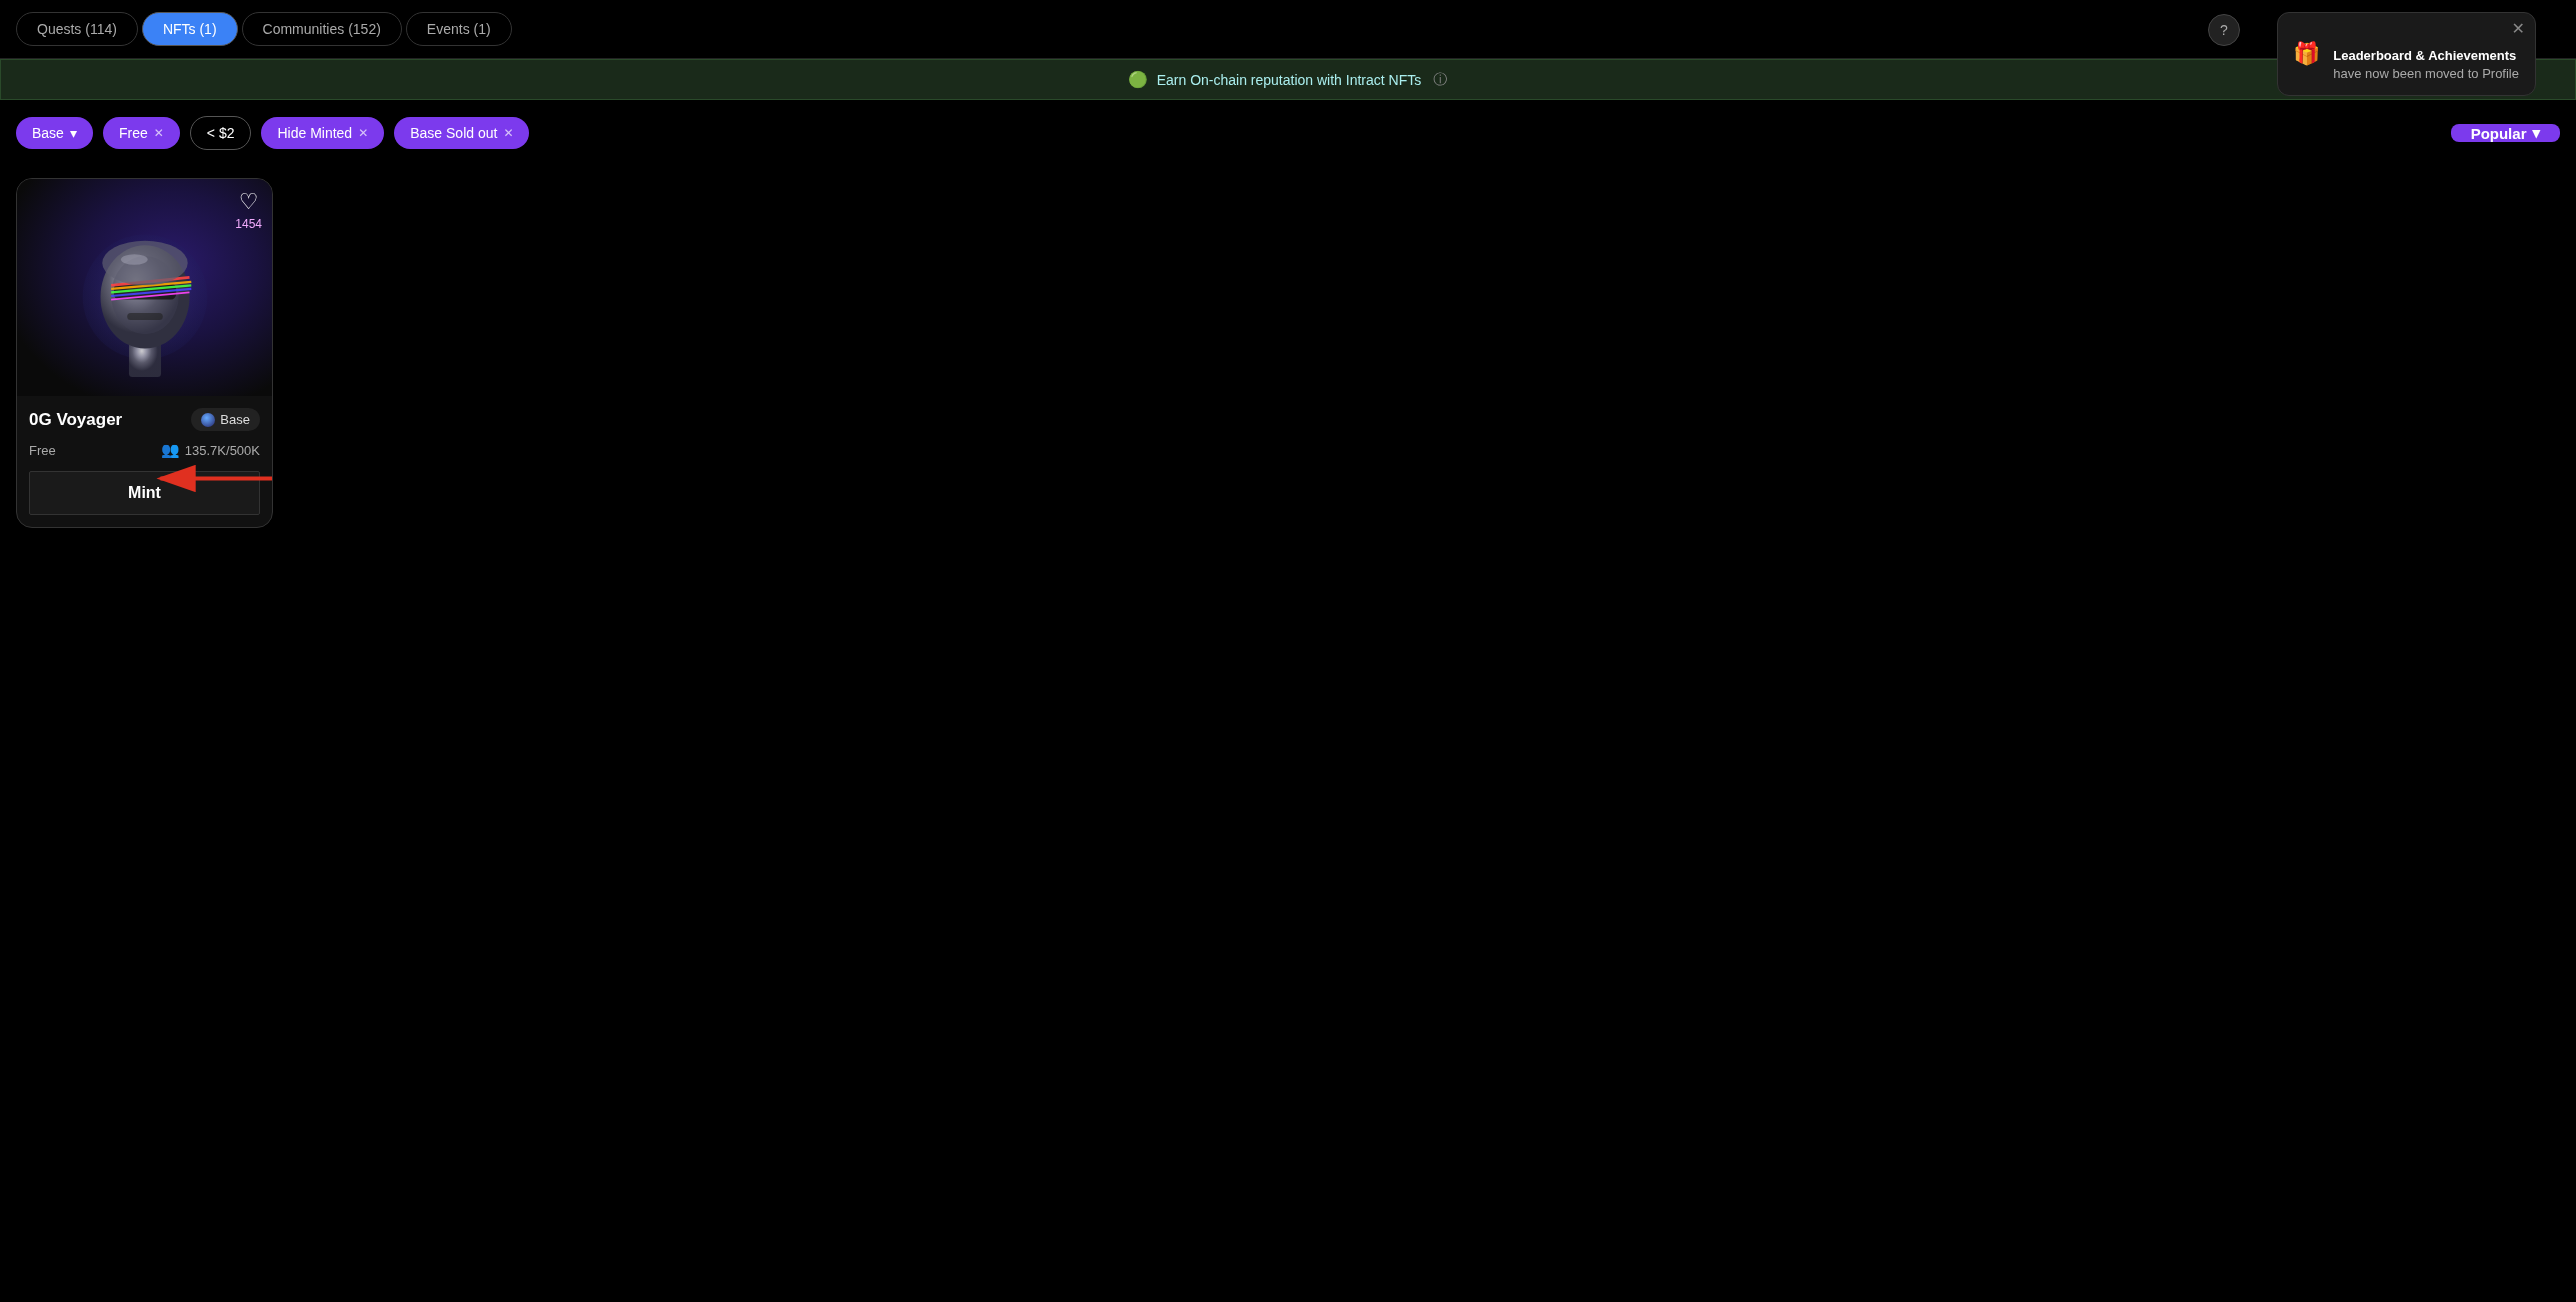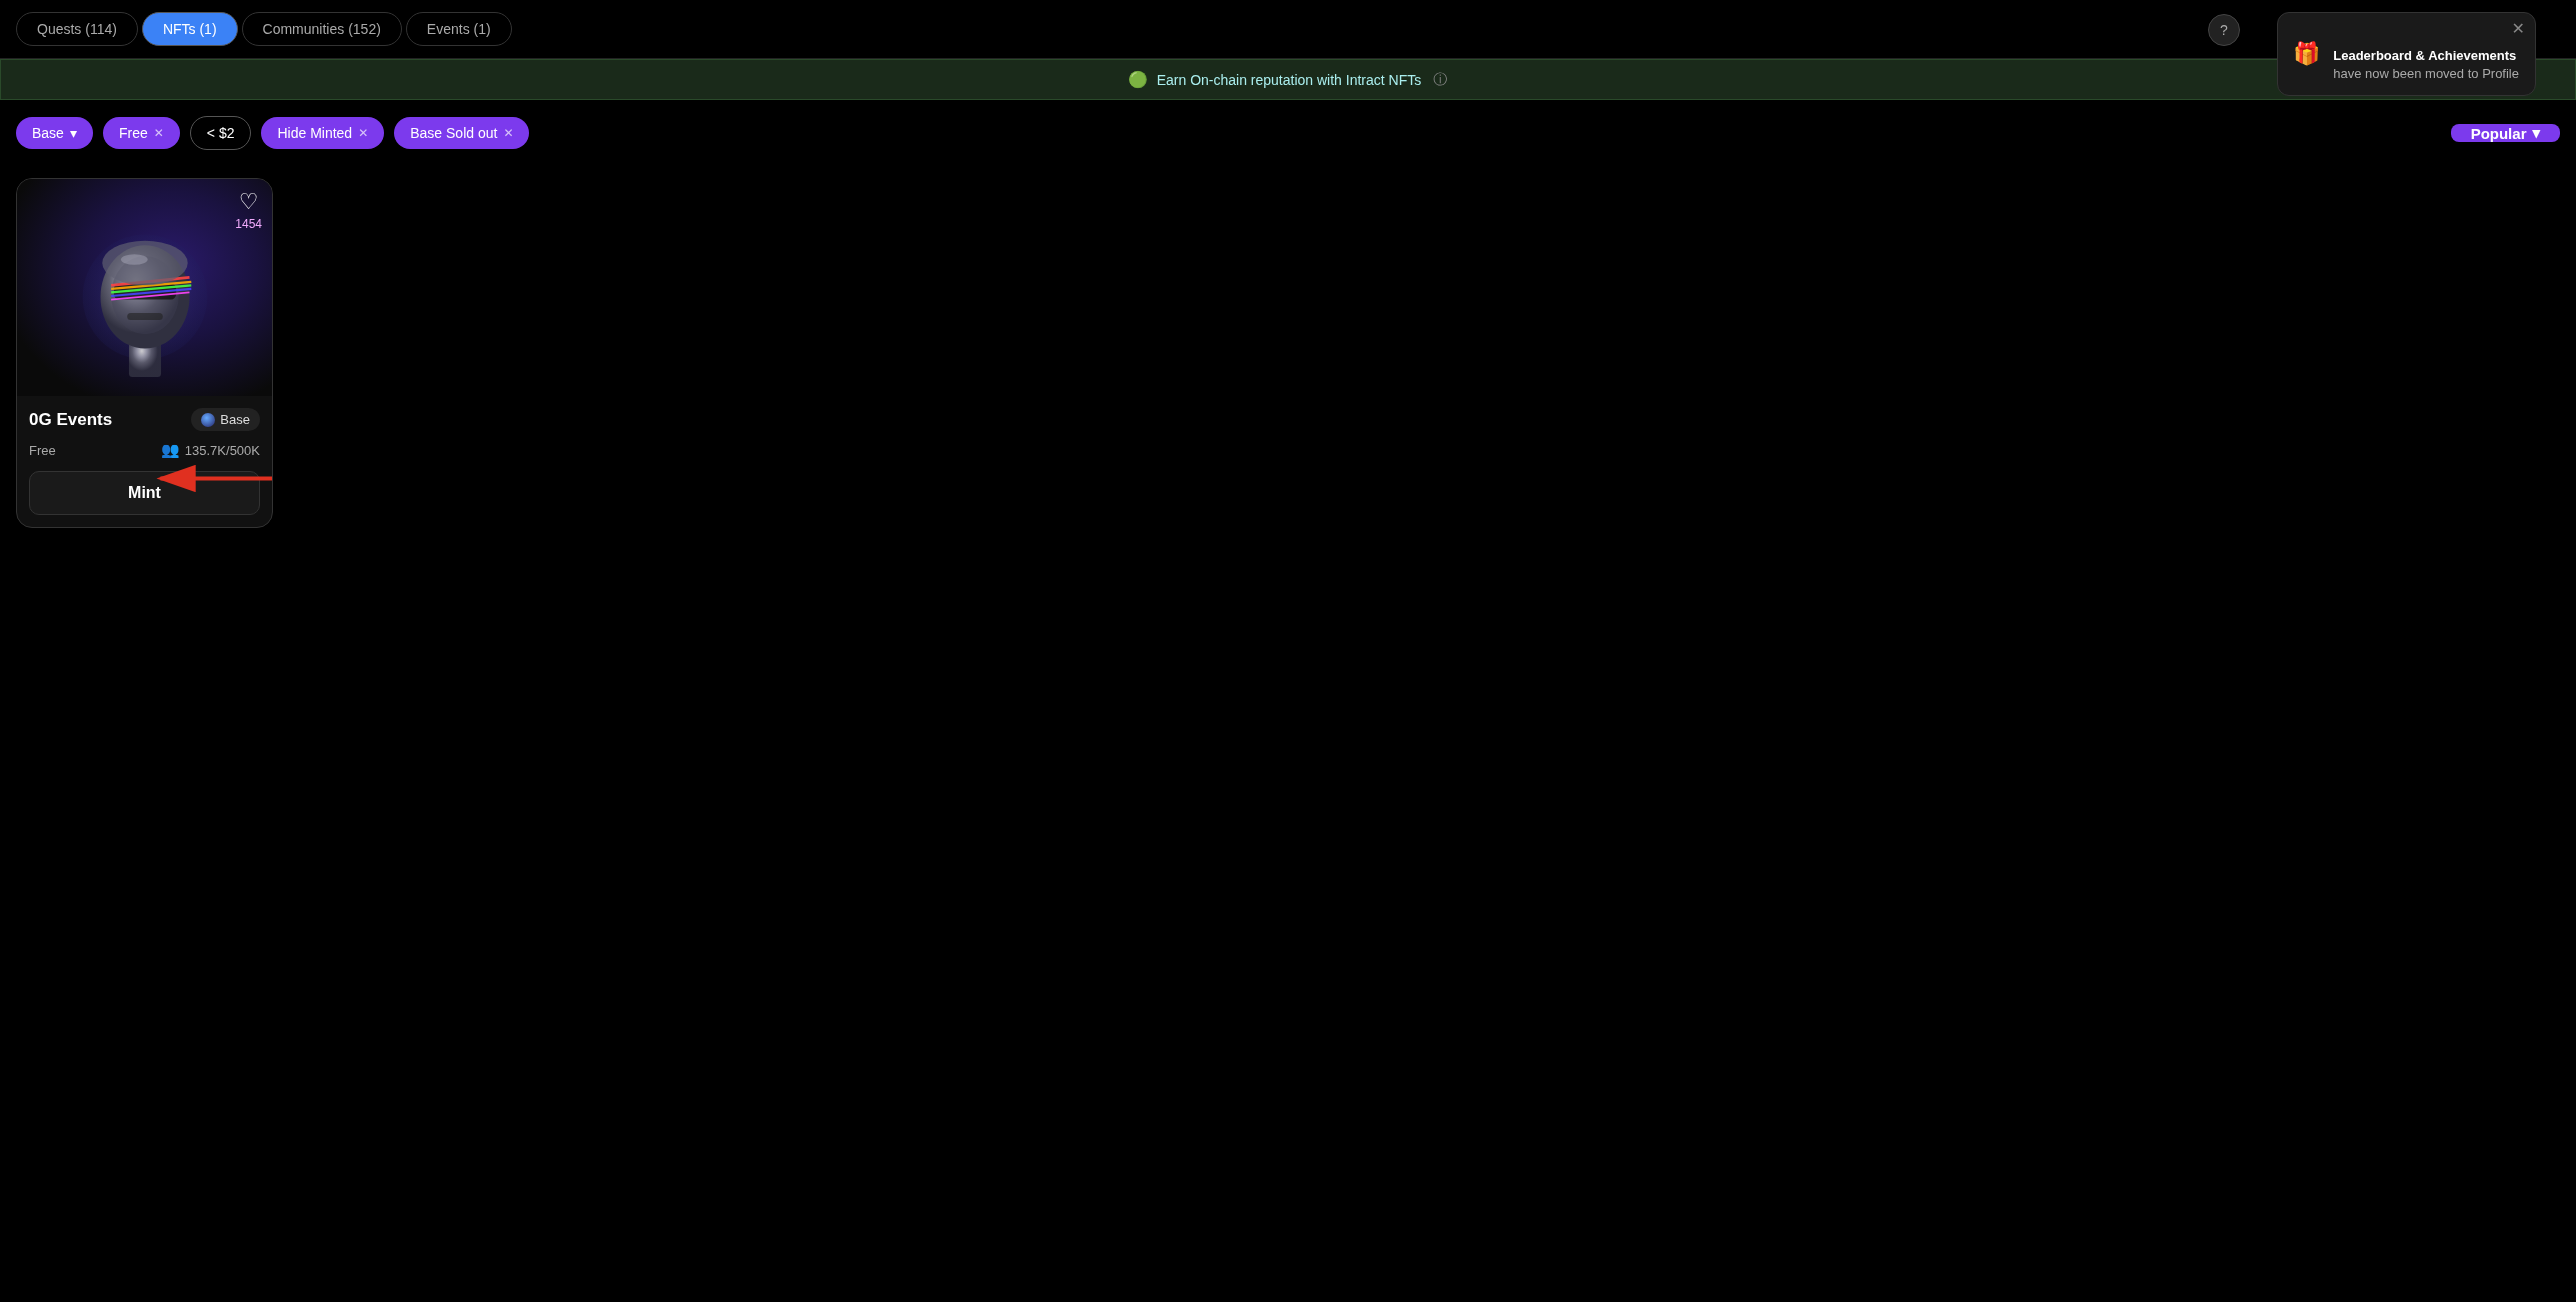--- a/index.html
+++ b/index.html
@@ -203,21 +203,21 @@
       gap: 5px;
     }
     .people-icon {
       font-size: 15px;
     }
     .mint-btn {
       width: 100%;
       padding: 12px;
       background: #1a1a1a;
       border: 1px solid #333;
-      border-radius: 10px;
+      border-radius: 2px;
       color: #fff;
       font-size: 16px;
       font-weight: 700;
       cursor: pointer;
       text-align: center;
     }
 
     
     .notif-widget {
       position: fixed;
@@ -382,21 +382,21 @@
       </div>
 
       <button class="heart-btn">
         <span class="heart-icon">♡</span>
         <span class="heart-count">1454</span>
       </button>
     </div>
 
     <div class="nft-card-body">
       <div class="nft-name-row">
-        <span class="nft-name">0G Events</span>
+        <span class="nft-name">0G Voyager</span>
         <div class="chain-badge">
           <div class="chain-dot"></div>
           <span>Base</span>
         </div>
       </div>
       <div class="nft-meta-row">
         <span>Free</span>
         <div class="mint-count">
           <span class="people-icon">👥</span>
           <span>135.7K/500K</span>

